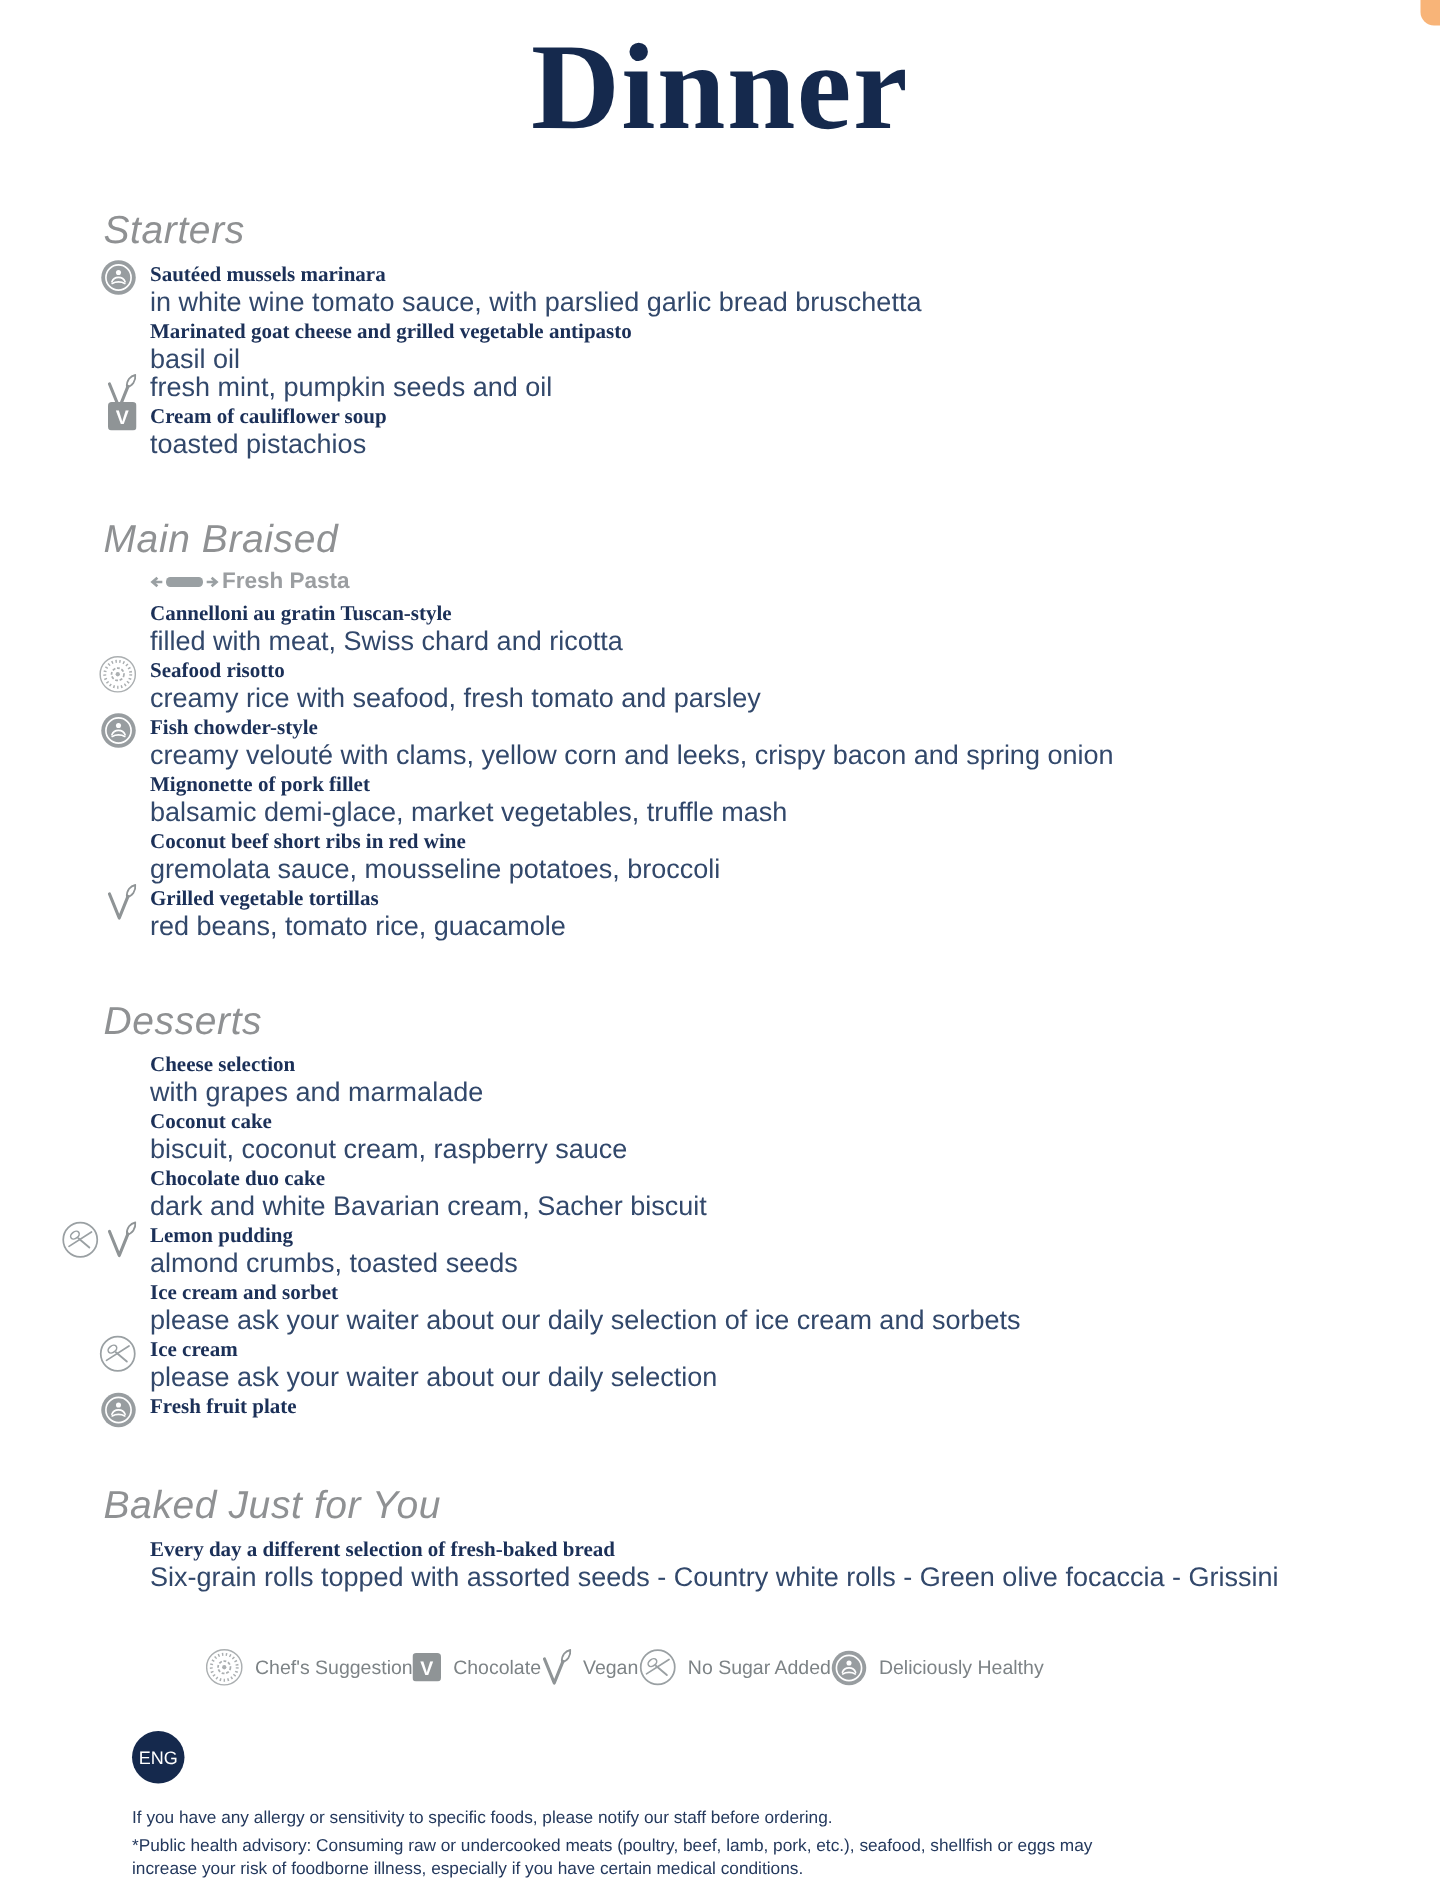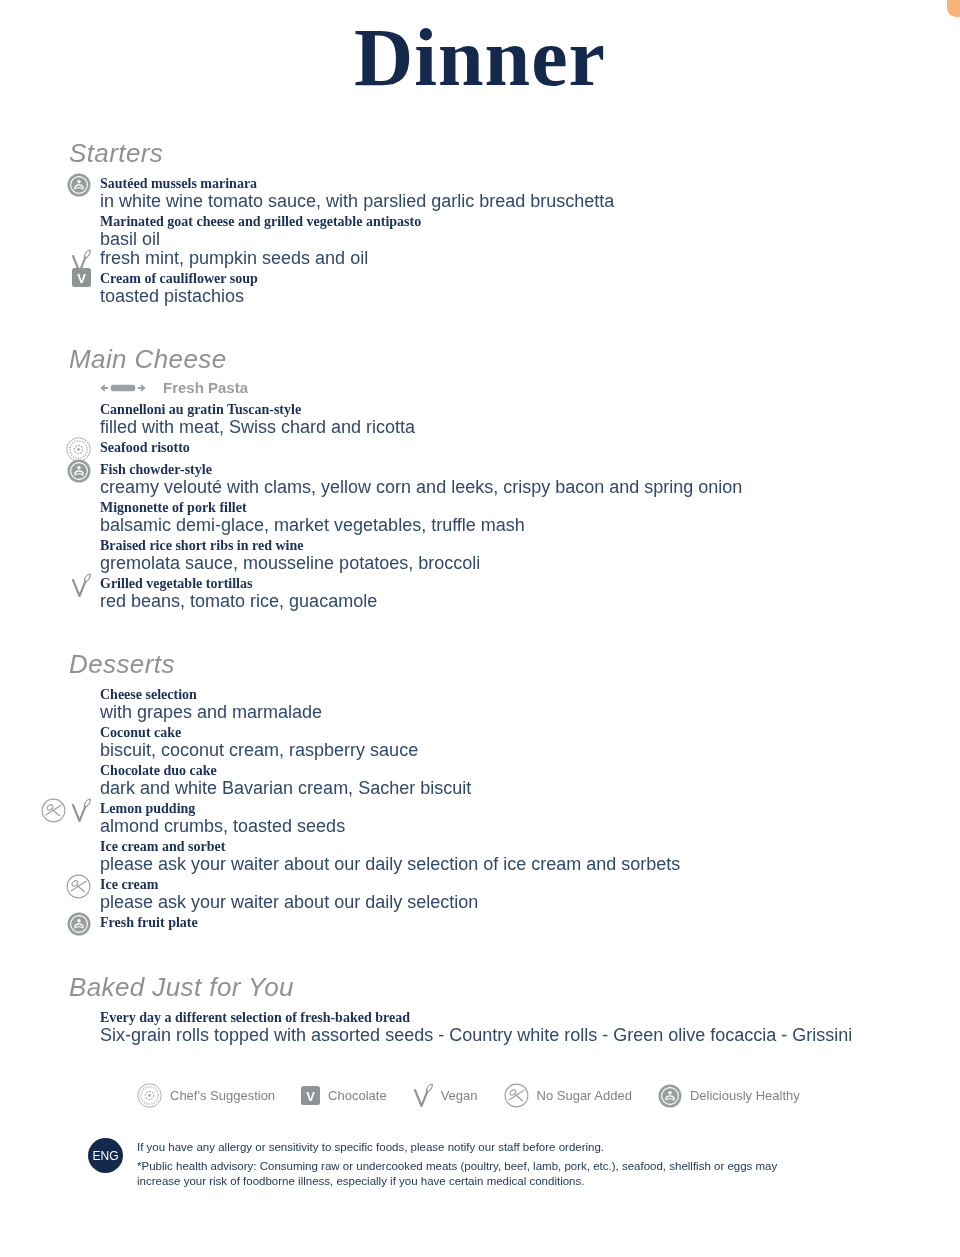--- a/index.html
+++ b/index.html
@@ -53,34 +53,34 @@
     font-size: 14px;
     line-height: 19px;
     color: #1b3058;
   }
   .item-desc {
     font-size: 18px;
     line-height: 16px;
     color: #32486b;
   }
   .kicker {
-    display: flex; align-items: center; gap: 17px;
+    display: flex; align-items: center; gap: 2px;
     color: #9b9ea1;
     font-weight: 700;
     font-size: 15px;
     line-height: 16px;
     margin: 2px 0 4px 0;
   }
   .legend {
-    display: flex; align-items: center; gap: 26px;
+    display: flex; align-items: center; 
     margin: 24px 0 0 137px;
   }
   .legend-item { display: flex; align-items: center; gap: 8px; }
   .legend-label { font-size: 13px; color: #7d8386; }
-  .page-footer { display: flex; align-items: flex-start; gap: 14px; margin: 30px 0 0 88px; }
+  .page-footer { display: flex; align-items: flex-start; gap: 14px; margin: 30px 0 0 88px; flex-direction: column; }
   .lang-badge {
     flex: 0 0 auto;
     width: 35px; height: 35px; border-radius: 50%;
     background: #15294d; color: #ffffff;
     font-size: 12px;
     display: flex; align-items: center; justify-content: center;
   }
   .footer-text { padding-top: 2px; }
   .footer-line { font-size: 11.5px; line-height: 1.35; color: #24395d; }
   .advisory { margin-top: 3px; max-width: 648px; }
@@ -132,21 +132,21 @@
               <rect width="19" height="19" rx="2.5" fill="#8f9496"></rect>
               <text x="9.5" y="14.5" text-anchor="middle" font-family="Liberation Sans, sans-serif" font-size="13" font-weight="bold" fill="#ffffff">V</text>
             </svg>
           </span>
         </span>
         <div class="item-title">Cream of cauliflower soup</div>
         <div class="item-desc">toasted pistachios</div>
       </div>
     </section>
     <section class="menu-section">
-      <h2 class="section-heading">Main Cheese</h2>
+      <h2 class="section-heading">Main Braised</h2>
       <div class="kicker">
         <span class="icon">
           <svg width="46" height="12" viewBox="0 0 56 14">
             <path d="M10 7 L2 7 M6 3.5 L2 7 L6 10.5" stroke="#9aa0a3" stroke-width="2.2" fill="none"></path>
             <rect x="13" y="3" width="30" height="8" rx="3.5" fill="#9aa0a3"></rect>
             <path d="M46 7 L54 7 M50 3.5 L54 7 L50 10.5" stroke="#9aa0a3" stroke-width="2.2" fill="none"></path>
           </svg>
         </span>
         <span>Fresh Pasta</span>
       </div>
@@ -159,20 +159,21 @@
           <span class="icon">
             <svg width="25" height="25" viewBox="0 0 26 26">
               <circle cx="13" cy="13" r="12.2" fill="none" stroke="#abafb1" stroke-width="1"></circle>
               <circle cx="13" cy="13" r="9" fill="none" stroke="#abafb1" stroke-width="2" stroke-dasharray="1 1.7"></circle>
               <circle cx="13" cy="13" r="4.3" fill="none" stroke="#abafb1" stroke-width="1.2" stroke-dasharray="2 1.2"></circle>
               <circle cx="13" cy="13" r="1.5" fill="#abafb1"></circle>
             </svg>
           </span>
         </span>
         <div class="item-title">Seafood risotto</div>
+        <div class="item-desc">creamy rice with seafood, fresh tomato and parsley</div>
       </div>
       <div class="menu-item">
         <span class="item-icons">
           <span class="icon">
             <svg width="24" height="24" viewBox="0 0 24 24">
               <circle cx="12" cy="12" r="11.5" fill="#989da0"></circle>
               <circle cx="12" cy="12" r="8.4" fill="none" stroke="#ffffff" stroke-width="1.1"></circle>
               <circle cx="12" cy="8.7" r="1.7" fill="#ffffff"></circle>
               <path d="M7.6 14.8 C9 10.9 15 10.9 16.4 14.8" fill="none" stroke="#ffffff" stroke-width="1.1" stroke-linecap="round"></path>
               <path d="M7.8 16 C10.2 14.6 13.8 14.6 16.2 16" fill="none" stroke="#ffffff" stroke-width="1.1" stroke-linecap="round"></path>
@@ -180,21 +181,21 @@
           </span>
         </span>
         <div class="item-title">Fish chowder-style</div>
         <div class="item-desc">creamy velouté with clams, yellow corn and leeks, crispy bacon and spring onion</div>
       </div>
       <div class="menu-item">
         <div class="item-title">Mignonette of pork fillet</div>
         <div class="item-desc">balsamic demi-glace, market vegetables, truffle mash</div>
       </div>
       <div class="menu-item">
-        <div class="item-title">Braised rice short ribs in red wine</div>
+        <div class="item-title">Coconut beef short ribs in red wine</div>
         <div class="item-desc">gremolata sauce, mousseline potatoes, broccoli</div>
       </div>
       <div class="menu-item">
         <span class="item-icons">
           <span class="icon">
             <svg width="20" height="25" viewBox="0 0 20 25">
               <path d="M2 7 L8.5 23 L14.3 8.6" stroke="#8f9496" stroke-width="2.1" fill="none" stroke-linecap="round" stroke-linejoin="round"></path>
               <path d="M13.6 9 C13.2 4.4 16 1.6 19.2 1 C19.6 4.8 17.2 8.6 13.6 9 Z" stroke="#8f9496" stroke-width="1.2" fill="none" stroke-linejoin="round"></path>
             </svg>
           </span>

